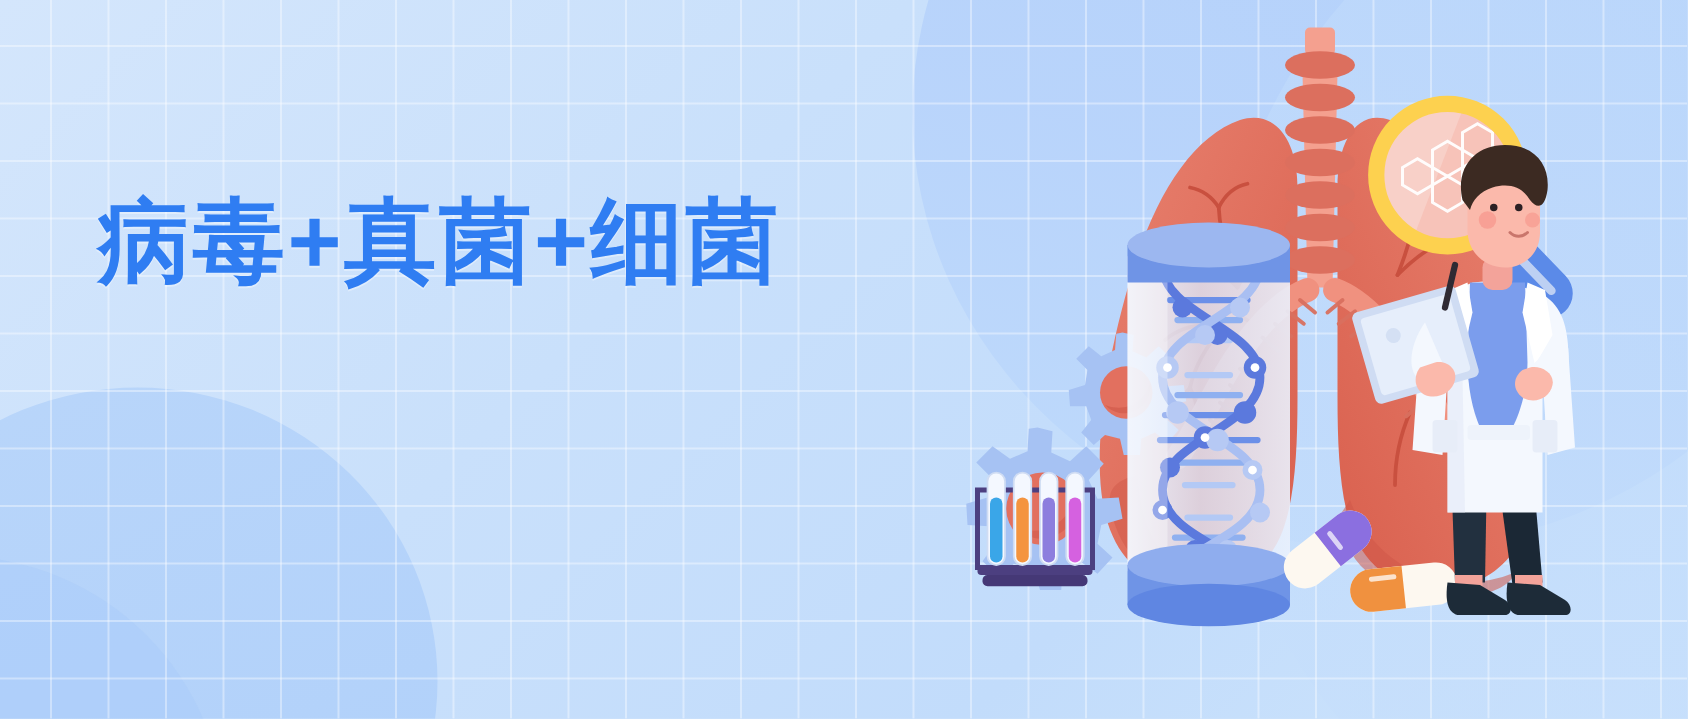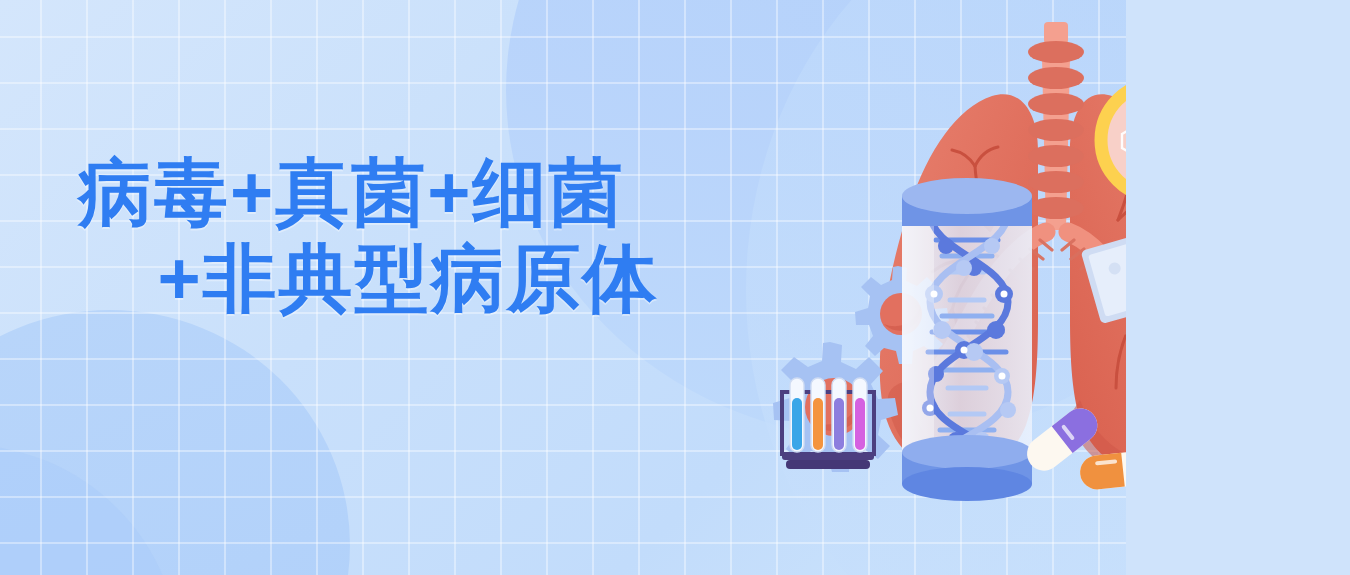--- a/index.html
+++ b/index.html
@@ -2,21 +2,21 @@
 <html><head>
 <meta charset="utf-8">
 <style>
   html,body{margin:0;padding:0;}
   body{
     width:1350px;height:575px;overflow:hidden;
     font-family:"Liberation Sans","DejaVu Sans",sans-serif;
     background:#cfe3fb;
   }
   #banner{
-    position:relative;width:1126px;height:575px;overflow:hidden;
+    position:relative;width:1350px;height:575px;overflow:hidden;
     background:linear-gradient(135deg,#d4e6fc 0%,#c9e0fb 38%,#c2dcfb 70%,#cde4fc 100%);
   }
   
   .grid{
     position:absolute;inset:0;
     background-image:
       linear-gradient(to right,rgba(255,255,255,.38) 1.6px,transparent 1.6px),
       linear-gradient(to bottom,rgba(255,255,255,.38) 1.6px,transparent 1.6px);
     background-size:46px 46px;
     background-position:-6px -10px;
@@ -74,21 +74,20 @@
 
   <div class="blob-tr"></div>
   <div class="blob-r2"></div>
   <div class="blob-bl"></div>
   <div class="blob-bl2"></div>
   <div class="grid"></div>
 
   <div class="text-col">
     <div class="headline">
       <span class="l1">病毒+真菌+细菌</span>
-      <span class="l2">+非典型病原体</span>
     </div>
   </div>
 
   <div class="art">
     <svg width="590" height="575" viewBox="0 0 590 575" xmlns="http://www.w3.org/2000/svg">
       <defs>
         <linearGradient id="lungL" x1="0" y1="0" x2="1" y2="1">
           <stop offset="0" stop-color="#e8816f"></stop>
             <stop offset="1" stop-color="#d9604e"></stop>
         </linearGradient>

